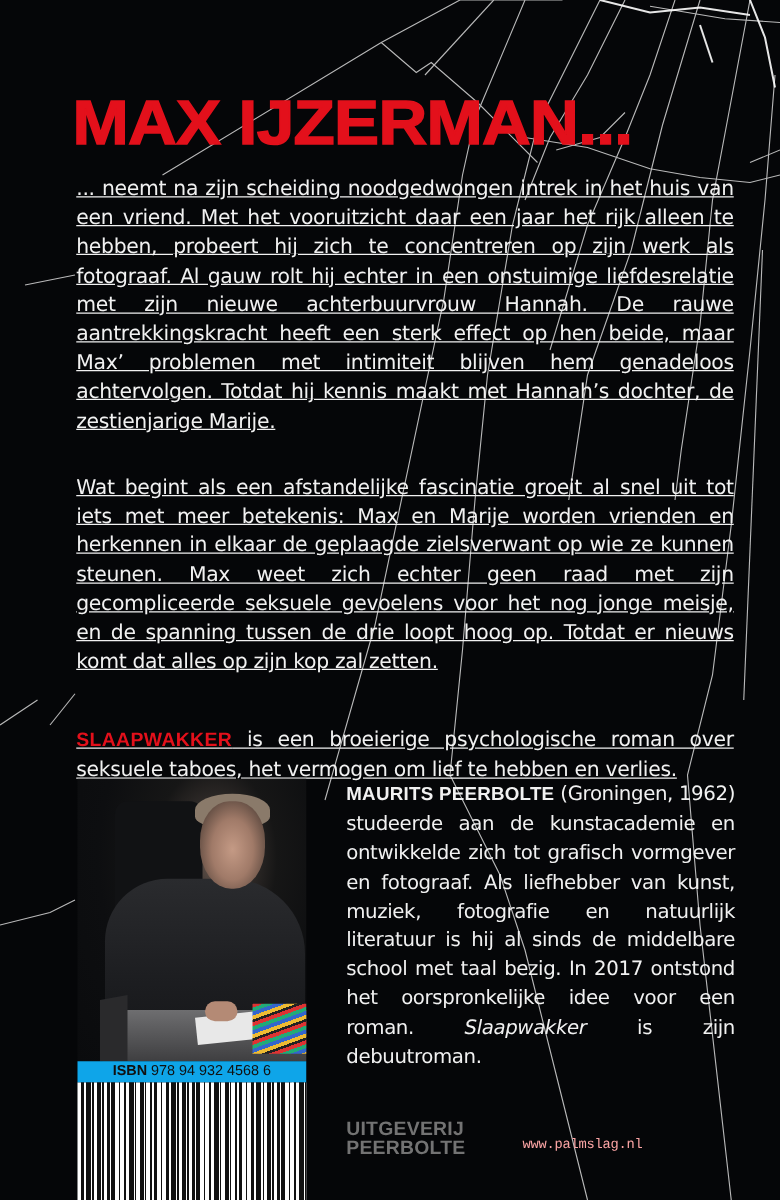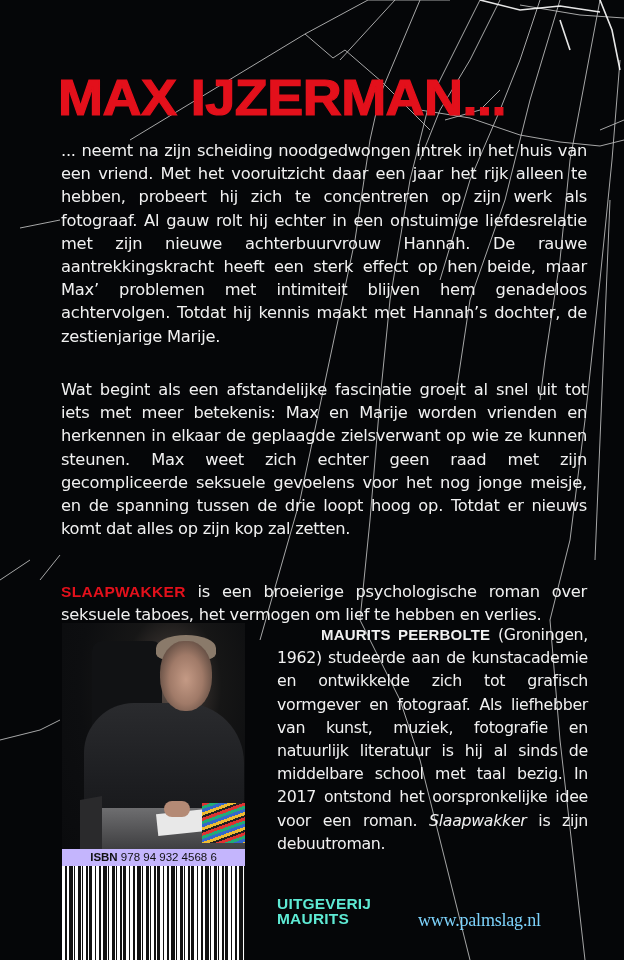--- a/index.html
+++ b/index.html
@@ -20,20 +20,21 @@
     -webkit-text-stroke: 1.2px #e3101b;
     white-space: nowrap;
   }
   .para {
     position: absolute; left: 61px; width: 526px;
     font-family: "DejaVu Sans", sans-serif;
     font-size: 16.3px; line-height: 23.2px;
     text-align: justify; text-align-last: left;
     color: #f1f1f1; margin: 0;
     letter-spacing: -0.25px;
+    text-decoration: underline;
   }
   .p1 { top: 139px; }
   .p2 { top: 378px; }
   .p3 { top: 580px; }
   .brand-red { color: #e3101b; font-weight: 900; font-family: "Liberation Sans", sans-serif; letter-spacing: 0.3px; font-size: 15.5px; }
   .photo {
     position: absolute; left: 62px; top: 623px; width: 183px; height: 226px;
     background: radial-gradient(ellipse at 60% 28%, #6b5a50 0%, #3a3330 14%, #161616 32%, #0d0e10 60%, #0a0b0d 100%);
     overflow: hidden;
   }
@@ -42,49 +43,49 @@
   .photo .hair { position: absolute; left: 94px; top: 12px; width: 60px; height: 26px; border-radius: 50% 50% 30% 30%; background: #8a7a6a; }
   .photo .body { position: absolute; left: 22px; top: 80px; width: 160px; height: 140px; border-radius: 50px 60px 0 0; background: linear-gradient(180deg, #2a2b2e 0%, #1c1d20 60%, #151618 100%); }
   .photo .desk { position: absolute; left: 20px; top: 185px; width: 170px; height: 45px; background: linear-gradient(180deg, #6e6e70, #3a3a3c); }
   .photo .papers { position: absolute; left: 95px; top: 188px; width: 60px; height: 22px; background: #e8e8e8; transform: rotate(-6deg); }
   .photo .markers { position: absolute; left: 140px; top: 180px; width: 50px; height: 40px;
     background: repeating-linear-gradient(160deg, #d33 0 3px, #2a7 3px 6px, #36c 6px 9px, #eb3 9px 12px, #222 12px 14px); }
   .photo .hand { position: absolute; left: 102px; top: 178px; width: 26px; height: 16px; border-radius: 8px; background: #b48a75; }
   .photo .laptop { position: absolute; left: 18px; top: 175px; width: 22px; height: 55px; background: #2a2a2c; transform: skewY(-10deg); }
   .isbn-band {
     position: absolute; left: 62px; top: 849px; width: 183px; height: 17px;
-    background: #c4b5fd; color: #111;
+    background: #0ea5e9; color: #111;
     font-family: "Liberation Sans", sans-serif; font-size: 11.5px; line-height: 17px;
     text-align: center; white-space: nowrap;
   }
   .isbn-band b { font-weight: 900; }
   .barcode {
     position: absolute; left: 62px; top: 866px; width: 183px; height: 94px;
     background: repeating-linear-gradient(90deg,
       #fff 0 3px, #111 3px 5px, #fff 5px 7px, #111 7px 11px, #fff 11px 12px, #111 12px 13px,
       #fff 13px 16px, #111 16px 19px, #fff 19px 20px, #111 20px 21px, #fff 21px 24px, #111 24px 26px,
       #fff 26px 27px, #111 27px 30px, #fff 30px 33px, #111 33px 34px);
   }
   .bio {
     position: absolute; left: 277px; top: 623px; width: 311px;
     font-family: "DejaVu Sans", sans-serif;
     font-size: 15.8px; line-height: 23.2px; margin: 0;
     text-align: justify; text-align-last: left; color: #f1f1f1;
     letter-spacing: -0.3px;
   }
-  .bio .author { font-family: "Liberation Sans", sans-serif; font-weight: 900; letter-spacing: 0.2px; font-size: 15px; margin-left: 44px; }
+  .bio .author { font-family: "Liberation Sans", sans-serif; font-weight: 900; letter-spacing: 0.2px; font-size: 15px; }
   .bio i { font-style: italic; }
   .publisher {
     position: absolute; left: 277px; top: 896px;
     font-family: "Liberation Sans", sans-serif; font-weight: 900;
-    font-size: 15.5px; line-height: 15px; color: #5eead4; letter-spacing: 0.2px;
+    font-size: 15.5px; line-height: 15px; color: #737373; letter-spacing: 0.2px;
   }
   .website {
     position: absolute; left: 418px; top: 910px;
-    font-family: Liberation Serif, serif; font-size: 18px; color: #7dd3fc; letter-spacing: -0.2px;
+    font-family: Liberation Mono, monospace; font-size: 11px; color: #fca5a5; letter-spacing: -0.2px;
   }
 </style>
 </head>
 <body>
 
 <svg class="cracks" viewBox="0 0 624 960" xmlns="http://www.w3.org/2000/svg">
   <g stroke="#d8d8d8" stroke-width="0.9" fill="none" opacity="0.85">
     <path d="M130 140 L305 34 L368 0"></path>
     <path d="M305 34 L333 58 L345 50 L382 82 L430 130"></path>
     <path d="M368 0 L450 0"></path>
@@ -132,15 +133,15 @@
   <div class="hand"></div>
 </div>
 
 <div class="isbn-band"><b>ISBN</b><span> 978 94 932 4568 6</span></div>
 <div class="barcode"></div>
 
 <p class="bio"><span class="author">MAURITS PEERBOLTE</span><span> (Groningen, 1962) studeerde aan de kunst­academie en ontwikkelde zich tot grafisch vormgever en foto­graaf. Als liefhebber van kunst, muziek, fotografie en natuurlijk literatuur is hij al sinds de mid­delbare school met taal bezig. In 2017 ontstond het oorspronke­lijke idee voor een roman. </span><i>Slaapwakker</i><span> is zijn debuutroman.</span></p>
 
 <div class="publisher">
   <div>UITGEVERIJ</div>
-  <div>MAURITS</div>
+  <div>PEERBOLTE</div>
 </div>
 <div class="website">www.palmslag.nl</div>
 
 </body></html>

